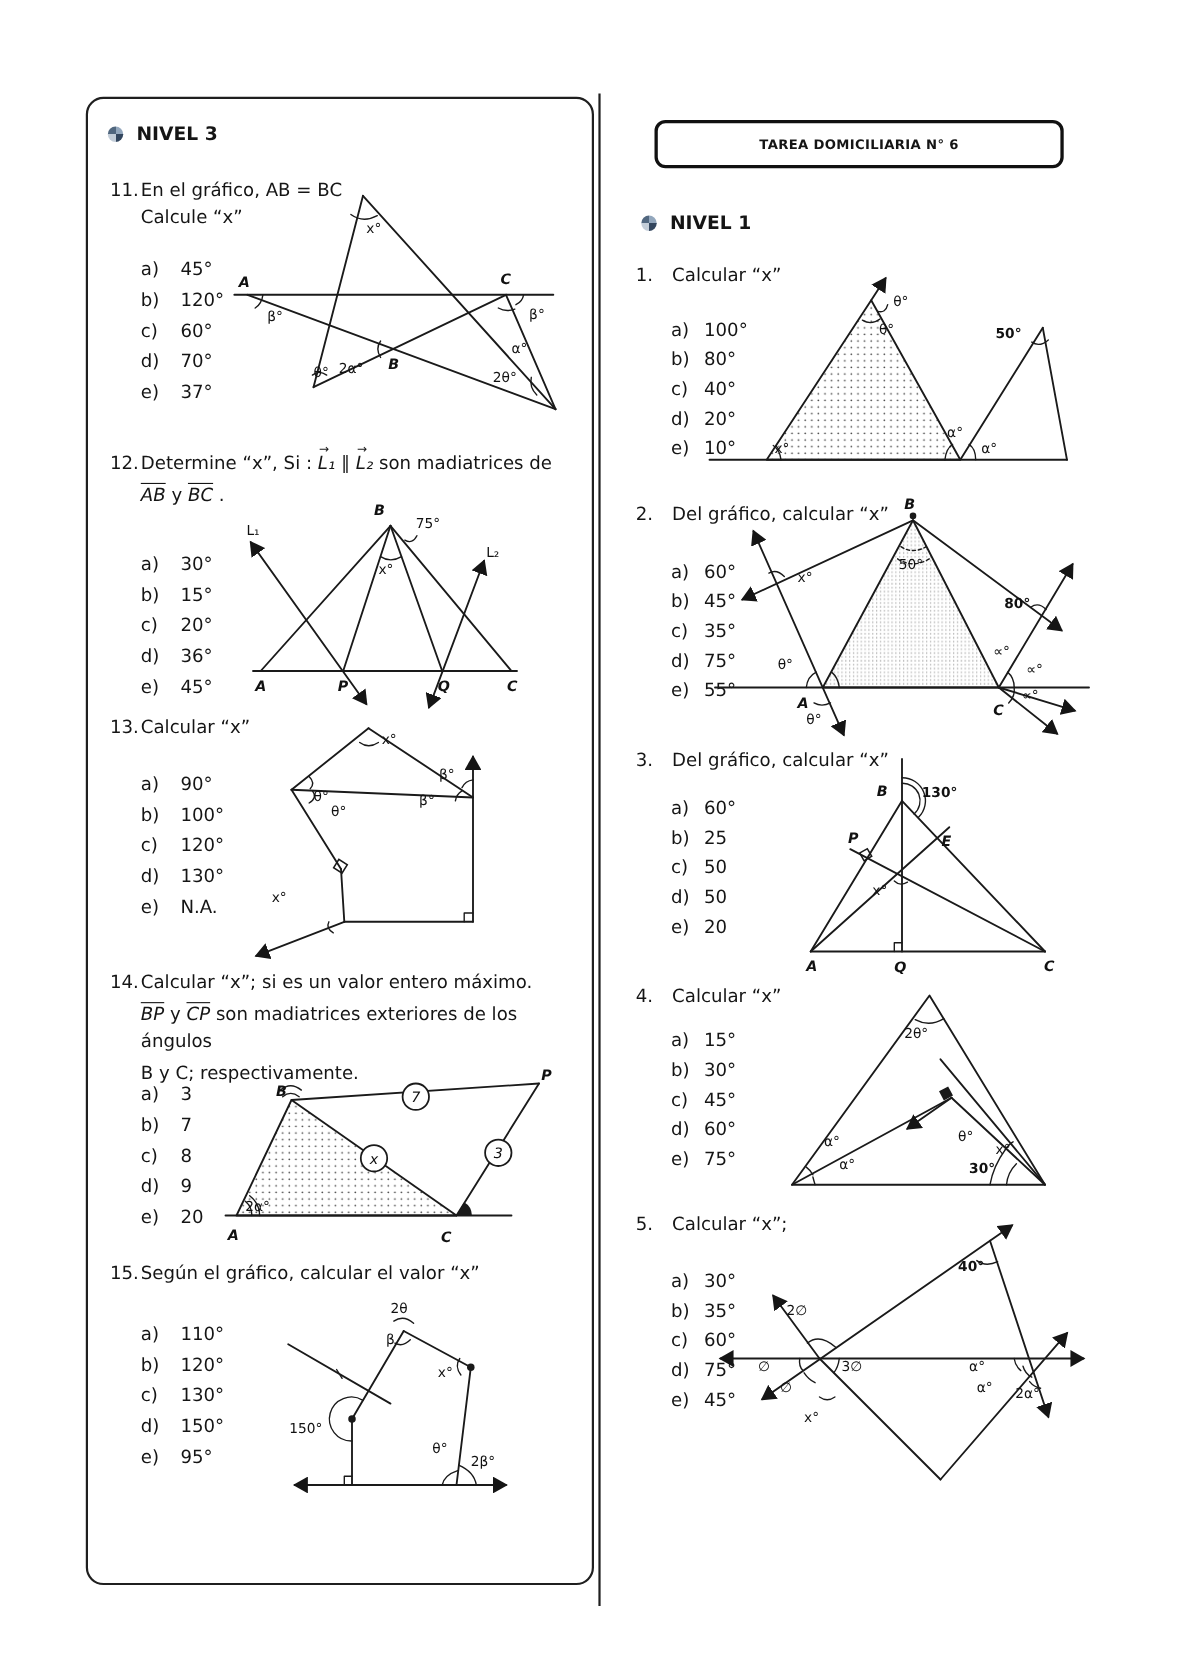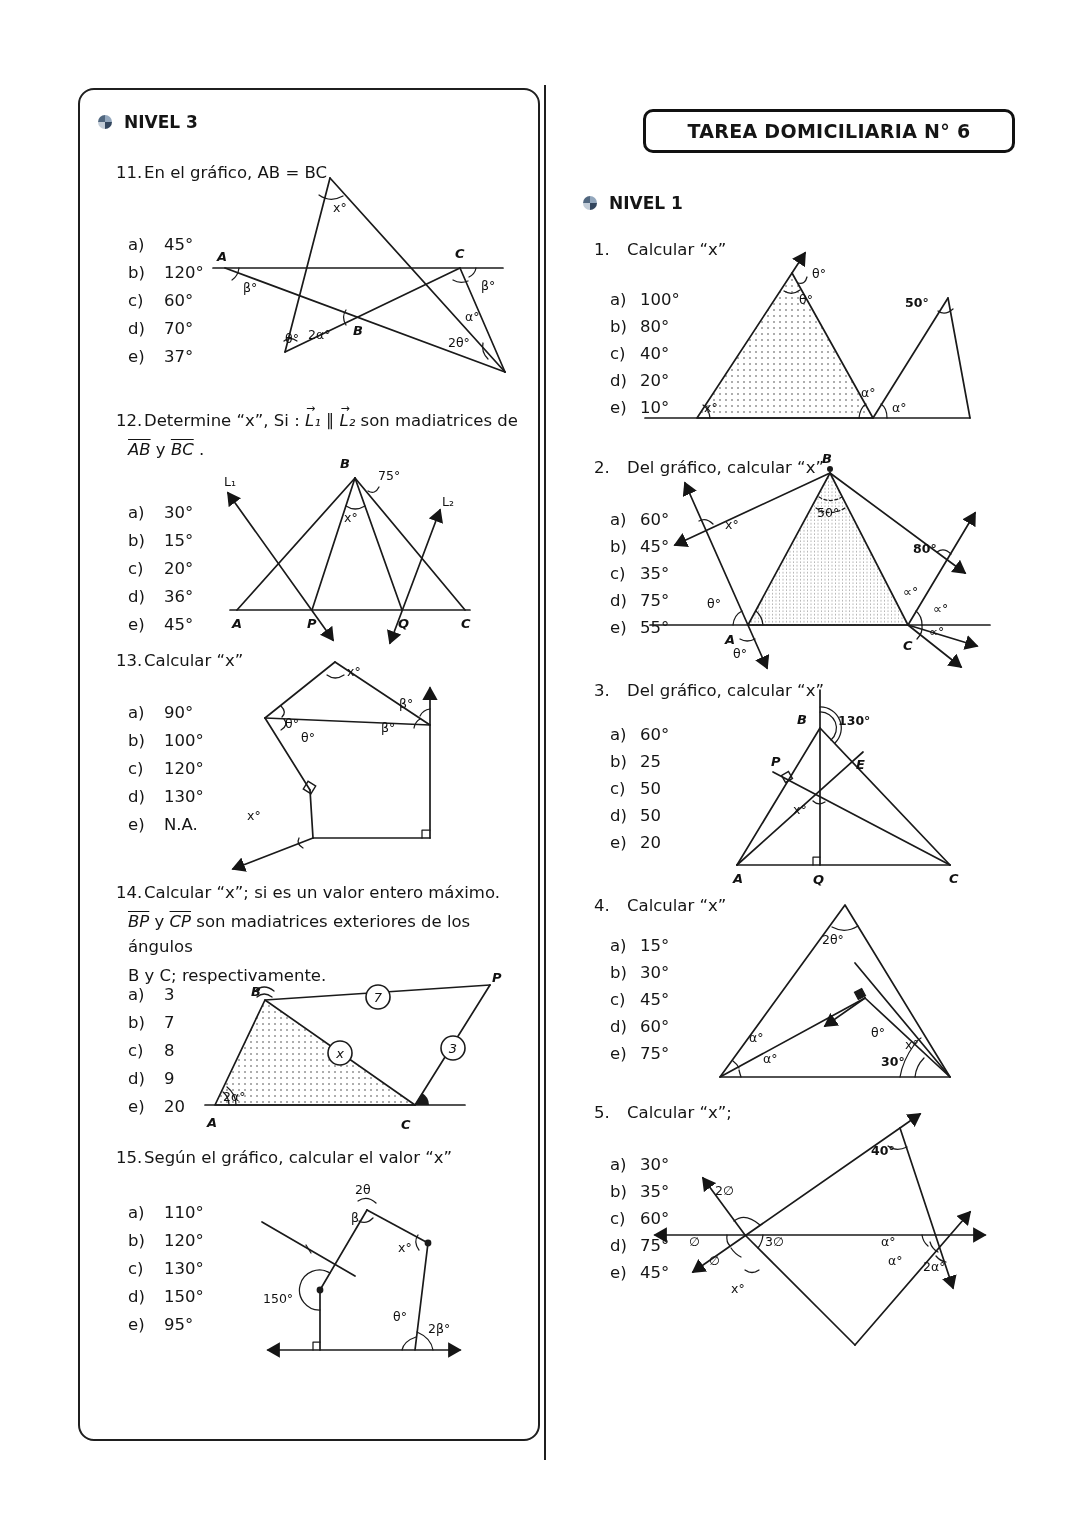--- a/index.html
+++ b/index.html
@@ -3,26 +3,26 @@
 <meta charset="utf-8">
 <style>
   html,body{margin:0;padding:0;}
   body{position:relative;width:1080px;height:1527px;background:#ffffff;
        font-family:"DejaVu Sans",sans-serif;color:#151515;overflow:hidden;}
   .left-box{position:absolute;left:78px;top:88px;width:458px;height:1349px;
             border:2.5px solid #1f1f1f;border-radius:16px;}
   .divider{position:absolute;left:544px;top:85px;width:2px;height:1375px;background:#1f1f1f;}
   .tbox{position:absolute;left:595px;top:109px;width:366px;height:38px;
         border:3px solid #111;border-radius:10px;display:flex;align-items:center;
-        justify-content:center;font-weight:bold;font-size:19px;letter-spacing:.3px;margin-left:48px;}
+        justify-content:center;font-weight:bold;font-size:12px;letter-spacing:.3px;}
   .lvl{position:absolute;display:flex;align-items:center;gap:12px;font-weight:bold;font-size:17px;text-align:right;}
   .globe{width:14px;height:14px;border-radius:50%;
          background:conic-gradient(#93a7bd 0 25%,#33465e 25% 50%,#c3cdd8 50% 75%,#51677f 75% 100%);}
   .prob{position:absolute;width:436px;font-size:16.5px;line-height:25px;}
-  .qrow{display:flex;margin-left:16px;}
+  .qrow{display:flex;}
   .qnum{width:28px;flex:none;}
   .r .qnum{width:33px;}
   .qline2{margin-left:28px;}
   .qcont{margin-left:28px;margin-top:4px;}
   .opts{position:absolute;}
   .opt{height:28px;white-space:nowrap;}
   .r .opt{height:27px;}
   .opt .k{display:inline-block;width:22px;margin-right:14px;}
   .r .opt .k{margin-right:8px;}
   .ovl{text-decoration:overline;font-style:italic;}
@@ -71,20 +71,21 @@
 <div class="lvl" style="left:583px;top:193px;">
   <span class="globe"></span>
   <span>NIVEL 1</span>
 </div>
 
 <div class="prob l" style="left:100px;top:160px;height:245px;">
   <div class="qrow">
     <span class="qnum">11.</span>
     <span class="qtext">En el gráfico, AB = BC</span>
   </div>
+  <div class="qline2">Calcule “x”</div>
   <div class="opts" style="left:28px;top:72px;">
     <div class="opt"><span class="k">a)</span><span class="v">45°</span></div>
     <div class="opt"><span class="k">b)</span><span class="v">120°</span></div>
     <div class="opt"><span class="k">c)</span><span class="v">60°</span></div>
     <div class="opt"><span class="k">d)</span><span class="v">70°</span></div>
     <div class="opt"><span class="k">e)</span><span class="v">37°</span></div>
   </div>
   <svg class="fig" style="left:105px;top:8px;" width="310" height="205" viewBox="0 0 310 205">
     <path d="M8 100 H298"></path>
     <path d="M125 10 L80 184"></path>

